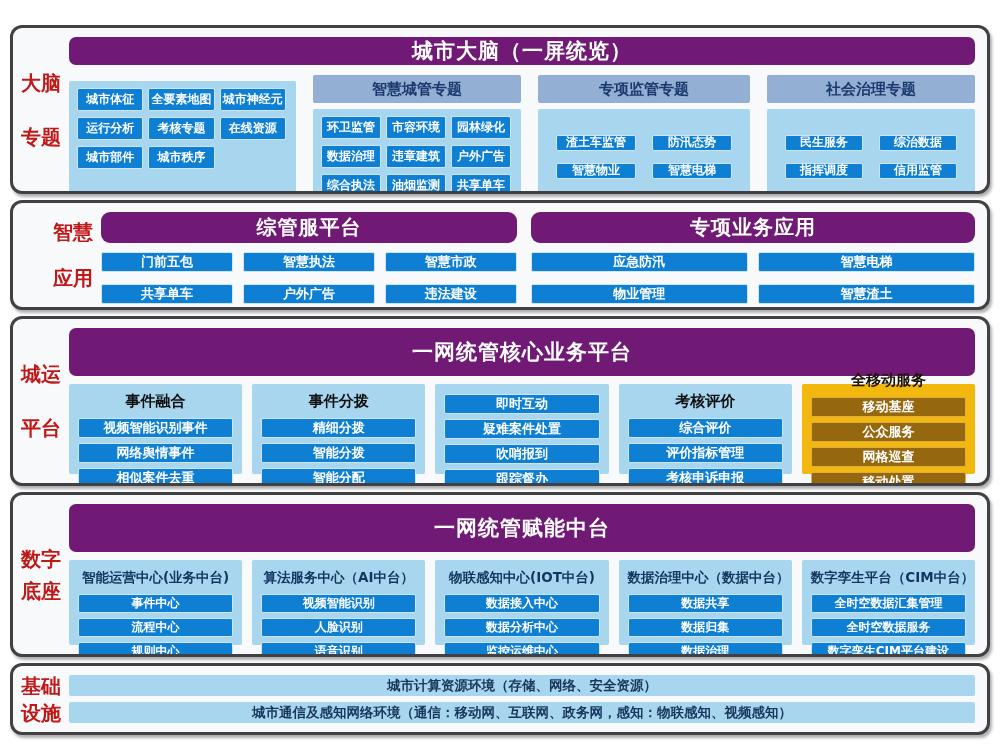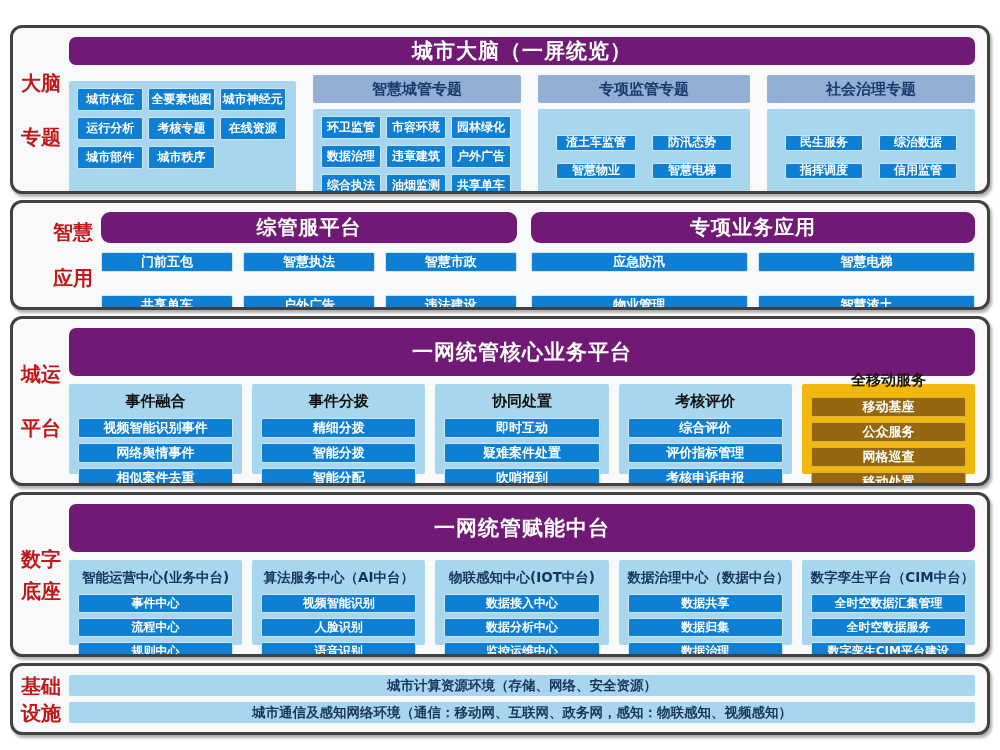--- a/index.html
+++ b/index.html
@@ -29,21 +29,21 @@
         border-radius:2px;display:flex;align-items:center;justify-content:center;height:23px;
         box-sizing:border-box;white-space:nowrap;}
   .cols3 .chip{width:calc(33.33% - 4px);}
   .gpanel.cols2{padding:12px 16px;gap:12px 16px;align-content:center;justify-content:center;}
   .cols2 .chip{width:calc(50% - 10px);height:16px;}
   
   .halves{display:flex;gap:14px;flex:1;}
   .half{display:flex;flex-direction:column;min-width:0;}
   .hf0{flex:44;} .hf1{flex:47;}
   .half .goldbar{height:31px;font-size:20px;margin-bottom:9px;border-radius:9px;}
-  .hgrid{flex:1;display:grid;gap:23px 10px;}
+  .hgrid{flex:1;display:grid;gap:12px 10px;}
   .hf0 .hgrid{grid-template-columns:repeat(3,1fr);}
   .hf1 .hgrid{grid-template-columns:repeat(2,1fr);}
   .hchip{background:#0e7fd2;color:#fff;font-weight:bold;font-size:13px;border:1px solid #cbe6f8;
          border-radius:2px;display:flex;align-items:center;justify-content:center;box-sizing:border-box;}
   
   .cols{display:flex;gap:10px;flex:1;min-height:0;}
   .pcol{flex:1;background:#a9d6ef;padding:5px 9px 3px;display:flex;flex-direction:column;
         border-radius:2px;box-sizing:border-box;min-width:0;}
   .phead{height:24px;font-weight:bold;text-align:center;line-height:24px;white-space:nowrap;}
   .s3 .phead{font-size:15px;color:#101010;}
@@ -170,21 +170,20 @@
         </div>
         <div class="pcol">
           <div class="phead">事件分拨</div>
           <span class="pchip">精细分拨</span>
           <span class="pchip">智能分拨</span>
           <span class="pchip">智能分配</span>
           <span class="pchip">即时互动</span>
 
         </div>
         <div class="pcol">
-          <div class="phead">协同处置</div>
           <span class="pchip">即时互动</span>
           <span class="pchip">疑难案件处置</span>
           <span class="pchip">吹哨报到</span>
           <span class="pchip">跟踪督办</span>
 
         </div>
         <div class="pcol">
           <div class="phead">考核评价</div>
           <span class="pchip">综合评价</span>
           <span class="pchip">评价指标管理</span>

